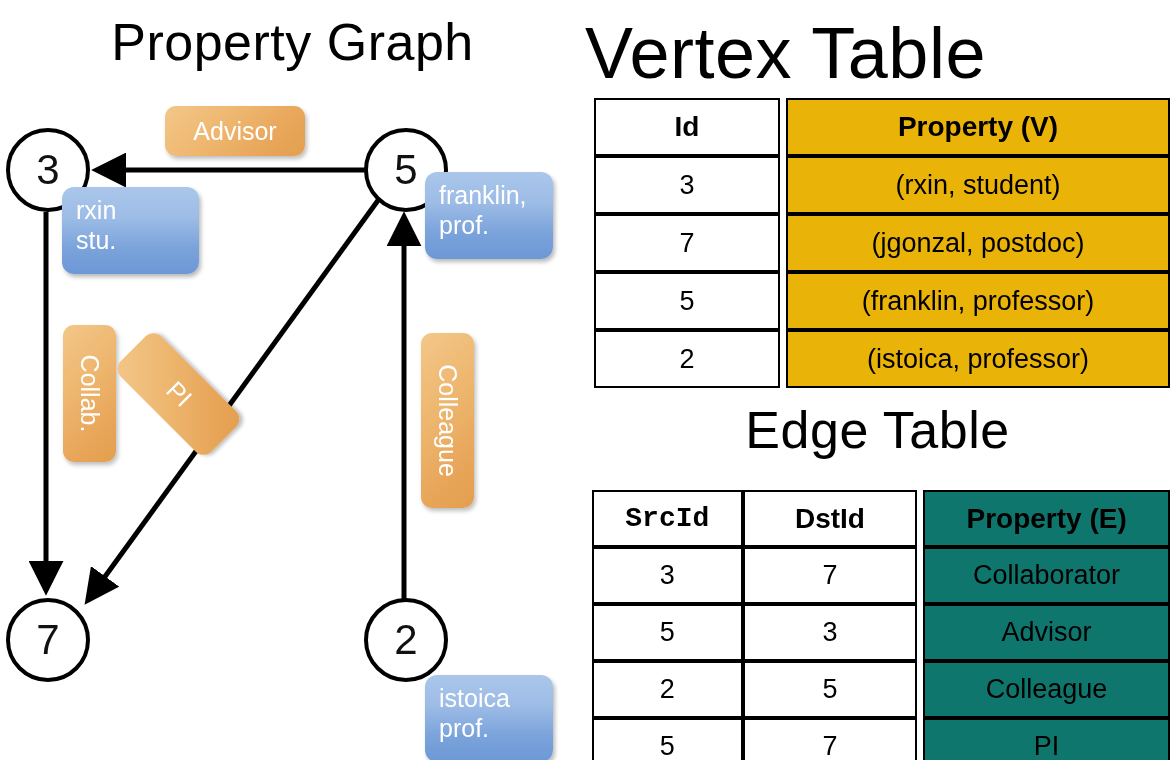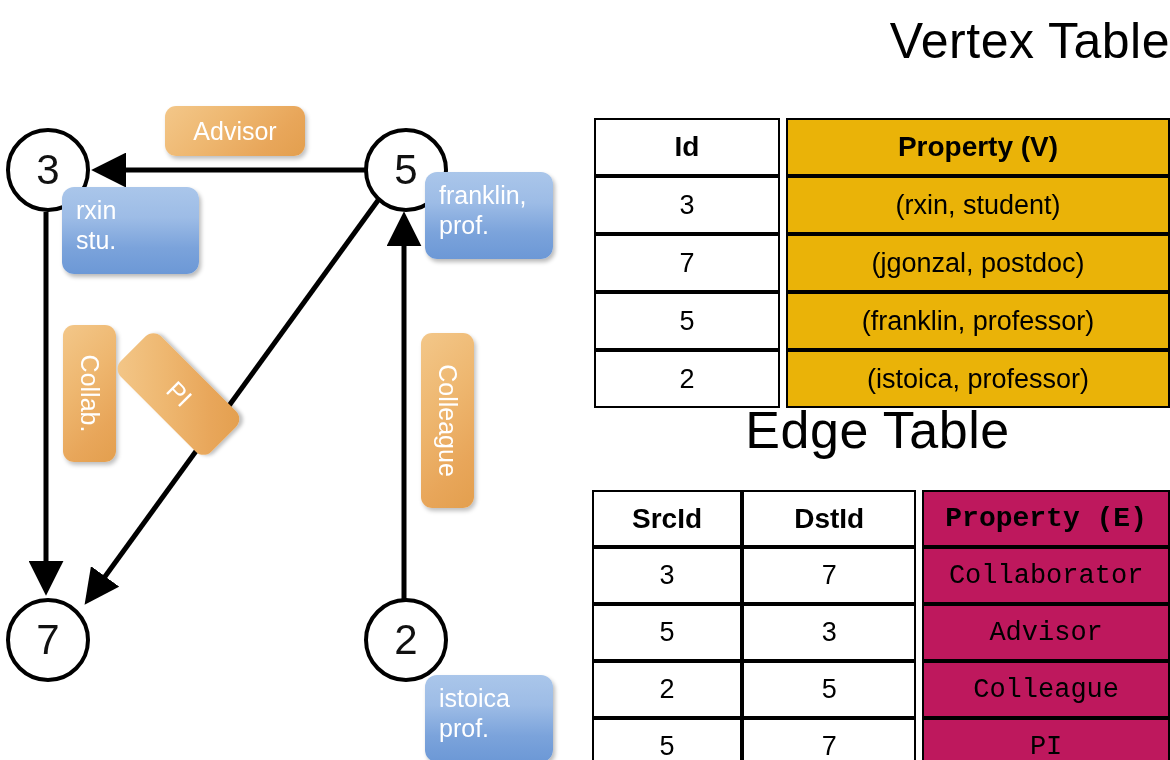--- a/index.html
+++ b/index.html
@@ -13,21 +13,21 @@
   
   .title{
     position:absolute;
     font-family:"Liberation Sans", sans-serif;
     font-weight:300;
     color:#000;
     white-space:nowrap;
     letter-spacing:0.5px;
   }
   #title-property-graph{left:0;top:12px;width:585px;text-align:center;font-size:52px;}
-  #title-vertex-table{left:585px;top:12px;width:585px;text-align:right;font-size:50px;}
+  #title-vertex-table{left:585px;top:12px;width:585px;text-align:left;font-size:72px;}
   #title-edge-table{left:585px;top:400px;width:585px;text-align:center;font-size:52px;}
 
   
   #graph-area{position:absolute;left:0;top:0;width:585px;height:760px;}
   #graph-svg{position:absolute;left:0;top:0;width:585px;height:760px;}
 
   .node-circle{
     position:absolute;
     width:84px;height:84px;border-radius:50%;
     border:4px solid #000;background:#fff;
@@ -89,28 +89,29 @@
     text-align:center;
     vertical-align:middle;
     font-size:27px;
     font-weight:300;
     color:#000;
     font-family:"Liberation Sans", sans-serif;
     padding:0;
   }
   .tbl td.hdr{font-weight:bold;font-size:28px;}
   .tbl td.fill-v{background:#eab308;}
-  .tbl td.fill-e{background:#be185d;font-family:Liberation Mono, monospace;}
+  .tbl td.fill-e{background:#0f766e;}
   .gapcol{border:none !important;background:transparent !important;width:6px;padding:0 !important;}
 </style>
 </head>
 <body>
 
 <div class="root">
 
+  <div class="title" id="title-property-graph">Property Graph</div>
   <div class="title" id="title-vertex-table">Vertex Table</div>
   <div class="title" id="title-edge-table">Edge Table</div>
 
   <div id="graph-area">
 
     <svg id="graph-svg" viewBox="0 0 585 760">
       <defs>
         <marker id="arrow" viewBox="0 0 12 12" refX="10" refY="6" markerWidth="7" markerHeight="7" orient="auto-start-reverse">
           <path d="M 0 0 L 12 6 L 0 12 z" fill="#000"></path>
         </marker>
@@ -156,21 +157,21 @@
 
     <div class="ebox rot" style="left:150px;top:330px;width:57px;height:128px;transform:rotate(-45deg);">
       <span>PI</span>
     </div>
 
     <div class="ebox vert" style="left:421px;top:333px;width:53px;height:175px;">
       <span>Colleague</span>
     </div>
   </div>
 
-  <table class="tbl" id="vertex-table" style="left:594px;top:118px;">
+  <table class="tbl" id="vertex-table" style="left:594px;top:98px;">
     <tbody>
         <tr>
       <td class="hdr" style="width:182px;height:54px;">Id</td>
       <td class="gapcol"></td>
       <td class="hdr fill-v" style="width:380px;height:54px;">Property (V)</td>
     </tr>
     <tr>
       <td style="height:54px;">3</td>
       <td class="gapcol"></td>
       <td class="fill-v" style="height:54px;">(rxin, student)</td>
@@ -189,21 +190,21 @@
       <td style="height:54px;">2</td>
       <td class="gapcol"></td>
       <td class="fill-v" style="height:54px;">(istoica, professor)</td>
     </tr>
   </tbody>
     </table>
 
   <table class="tbl" id="edge-table" style="left:592px;top:490px;">
     <tbody>
         <tr>
-      <td class="hdr" style="width:148px;height:53px;">SrcId</td>
+      <td class="hdr" style="width:148px;height:53px;font-family:Liberation Mono, monospace;">SrcId</td>
       <td class="hdr" style="width:173px;height:53px;">DstId</td>
       <td class="gapcol"></td>
       <td class="hdr fill-e" style="width:245px;height:53px;">Property (E)</td>
     </tr>
     <tr>
       <td style="height:53px;">3</td>
       <td style="height:53px;">7</td>
       <td class="gapcol"></td>
       <td class="fill-e" style="height:53px;">Collaborator</td>
     </tr>

